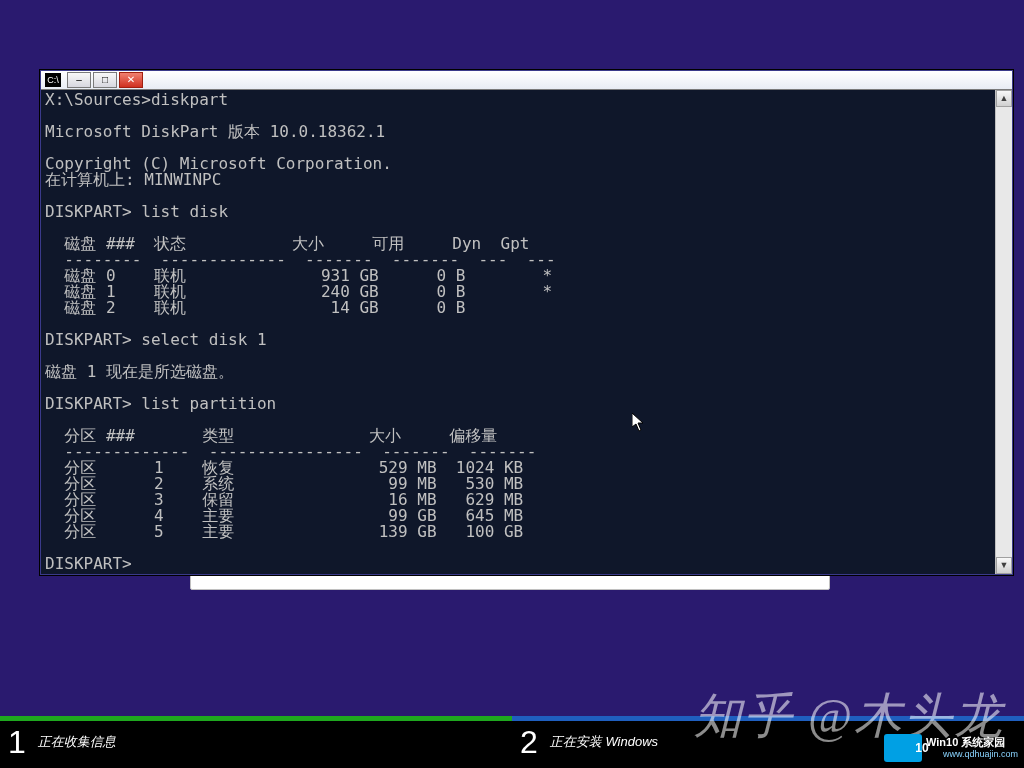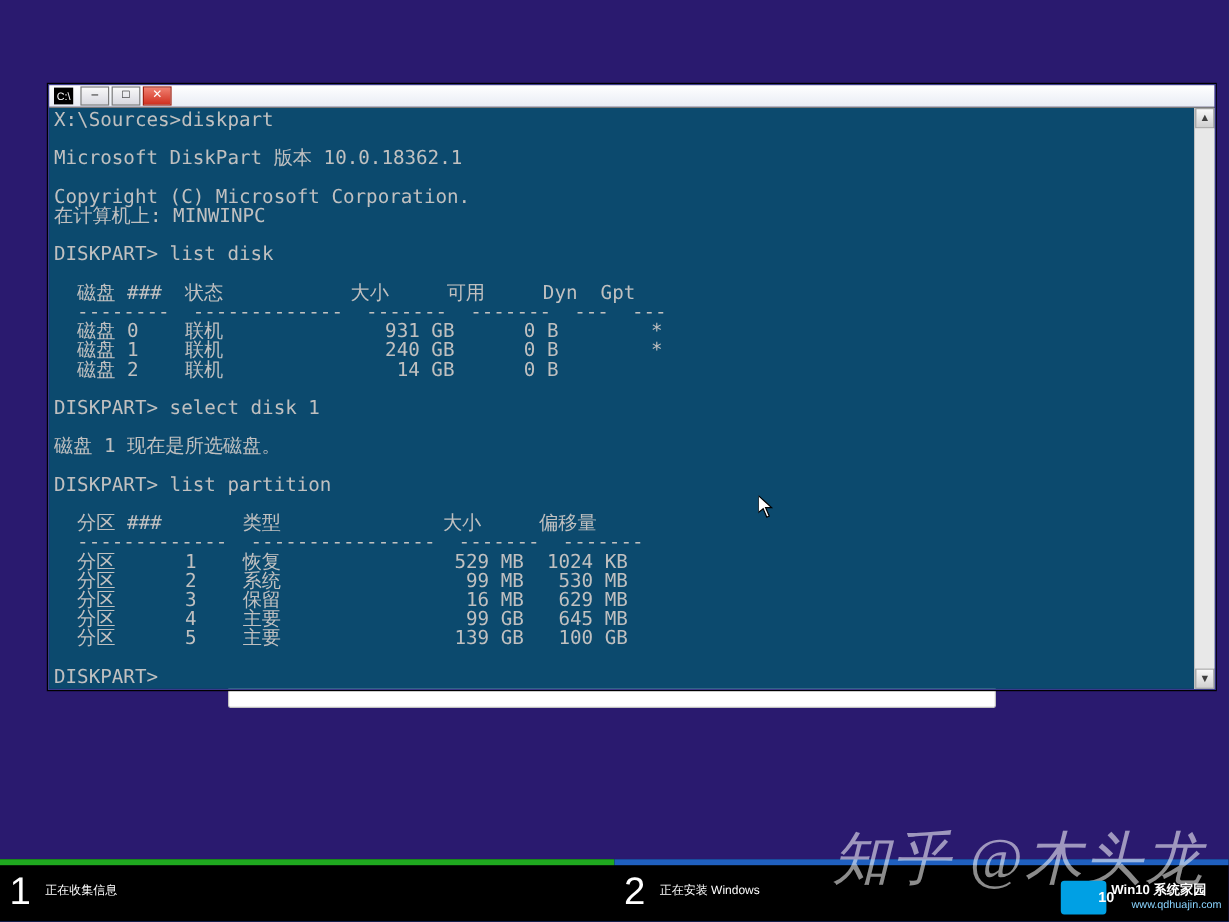--- a/index.html
+++ b/index.html
@@ -50,21 +50,21 @@
   width: 24px; height: 16px;
   border: 1px solid #7a7a7a;
   background: linear-gradient(#f8f8f8,#d8d8e0);
   font-size: 10px; text-align: center; line-height: 14px;
   font-family: Arial;
 }
 .win-btn.close { background: linear-gradient(#f08070,#d03020); color: #fff; border-color: #a02010; }
 
 .cmd-body {
   flex: 1;
-  background: #0c4a6e;
+  background: #0f172a;
   display: flex;
 }
 .cmd-content {
   flex: 1;
   padding: 2px 4px;
   font-family: "NSimSun","SimSun","Consolas",monospace;
   font-size: 16px;
   line-height: 16px;
   color: #c0c0c0;
   white-space: pre;
@@ -109,21 +109,21 @@
 }
 .step .accent {
   position: absolute; left: 0; right: 0; top: 0; height: 5px;
 }
 .step.done .accent { background: #1fa81f; }
 .step.active .accent { background: #1f5fbf; }
 .step-num {
   font-size: 32px; font-family: "Segoe UI Light", Arial;
   font-weight: 200; color: #fff;
 }
-.step-label { font-size: 10px; color: #fff; }
+.step-label { font-size: 13px; color: #fff; font-style: italic; }
 
 
 .watermark-zhihu {
   position: absolute; right: 20px; bottom: 20px;
   color: rgba(255,255,255,0.55);
   font-family: "STSong","SimSun",serif;
   font-size: 48px; font-style: italic;
   letter-spacing: 2px;
 }
 .watermark-logo {

